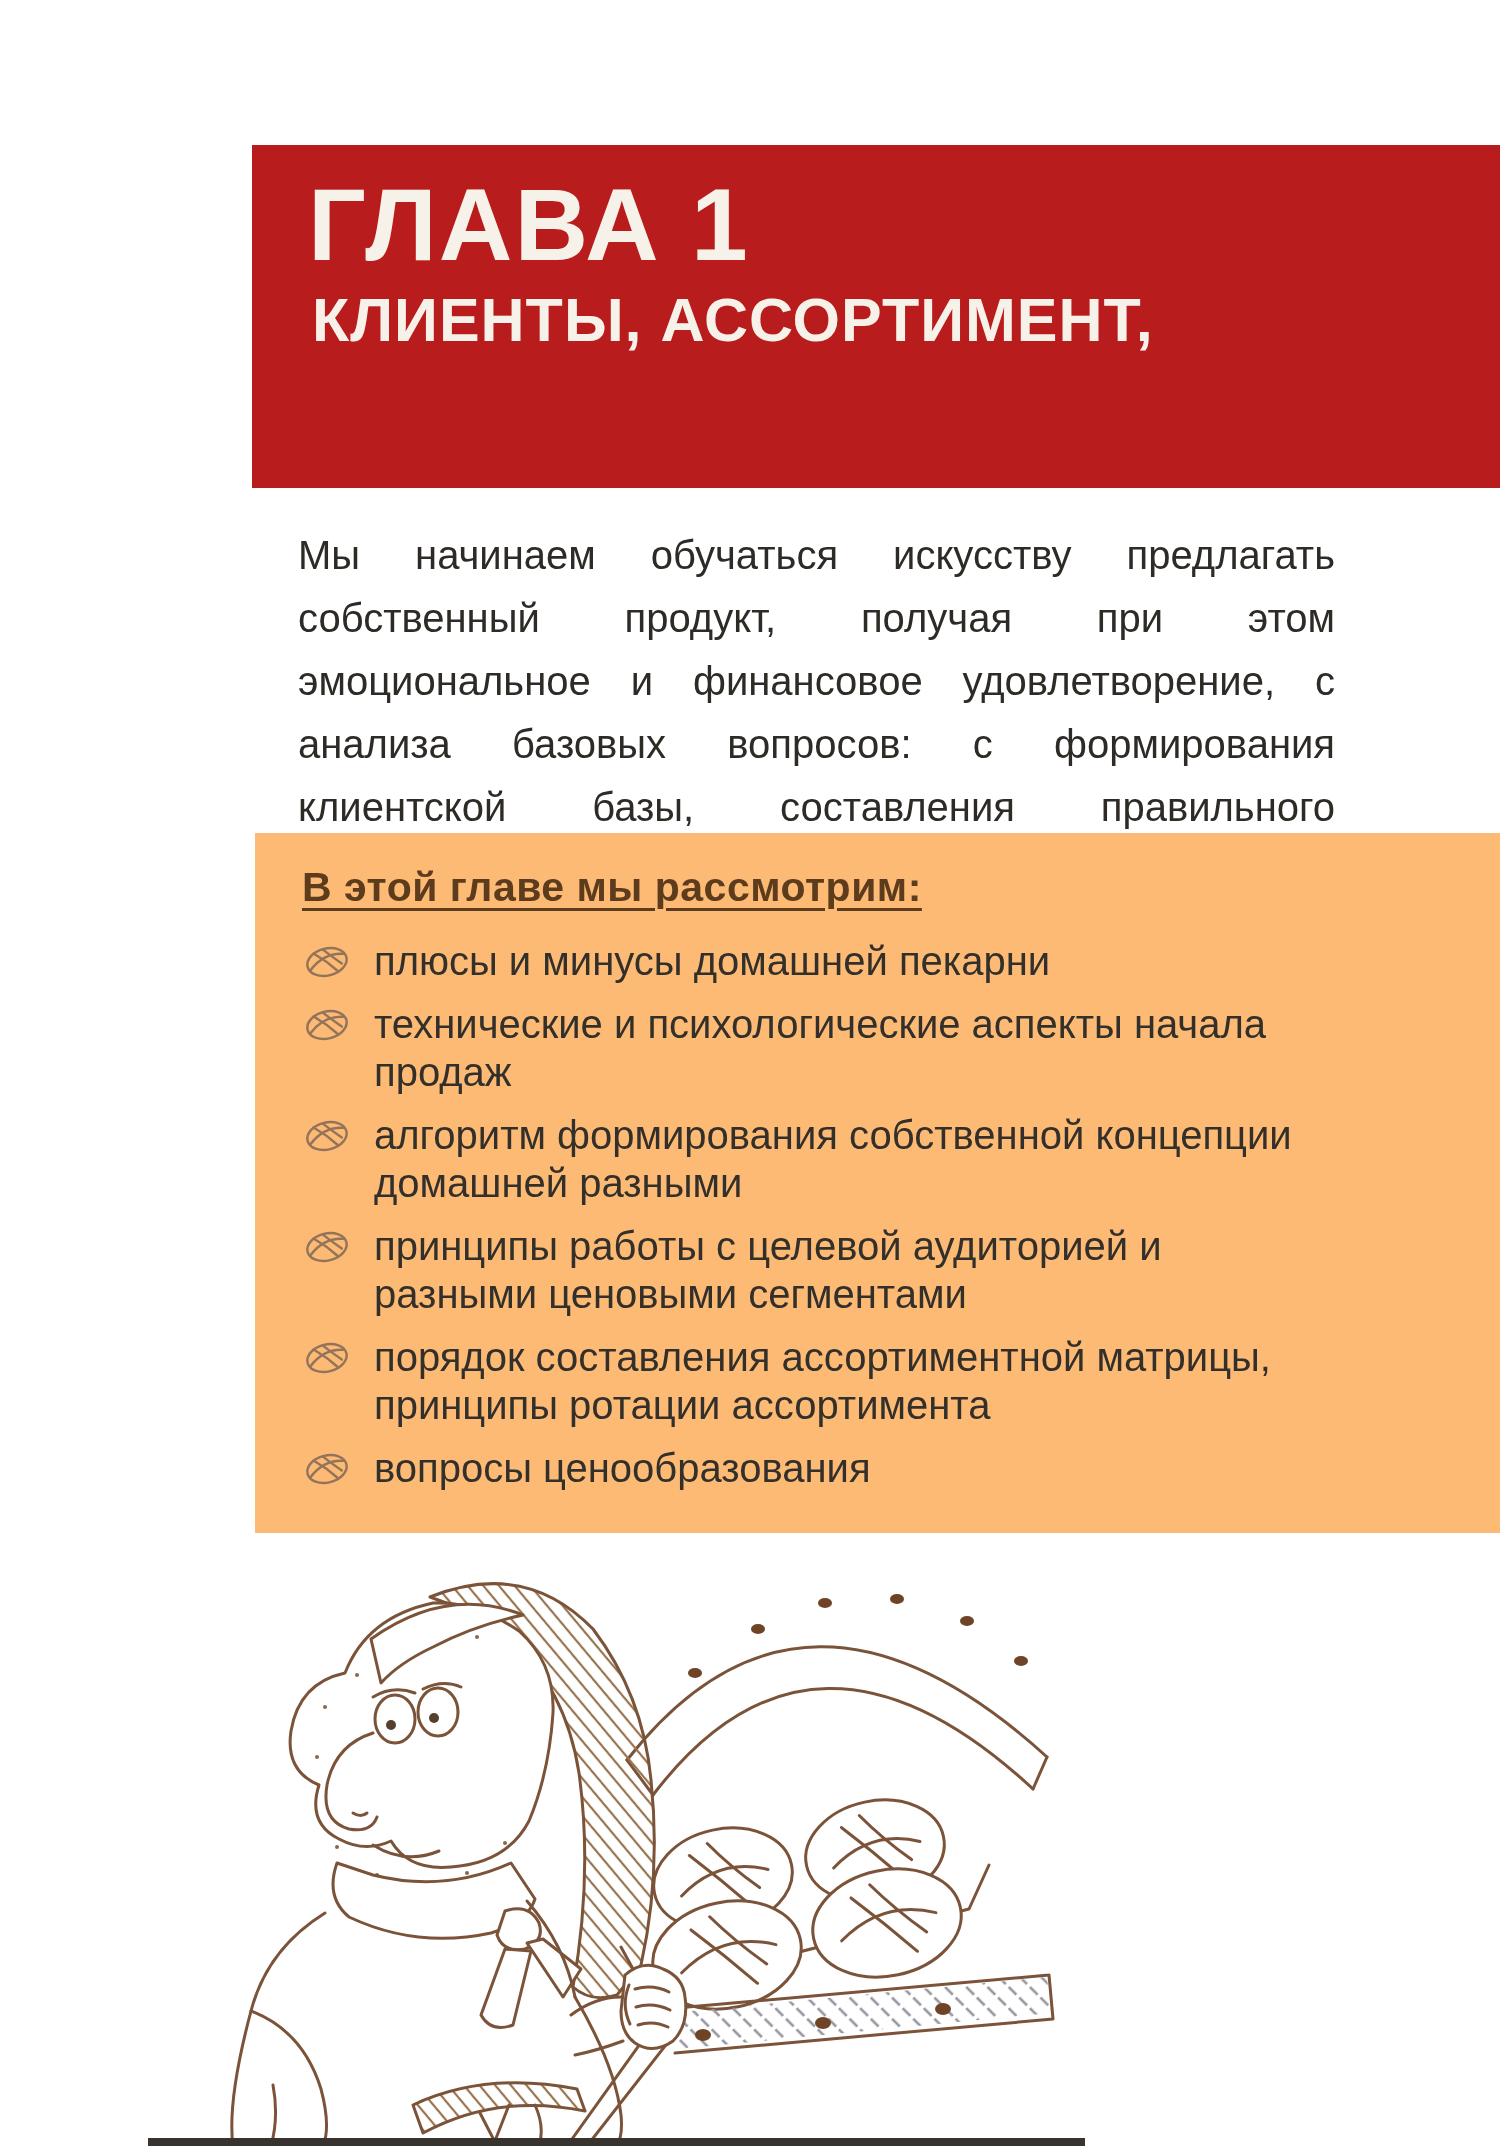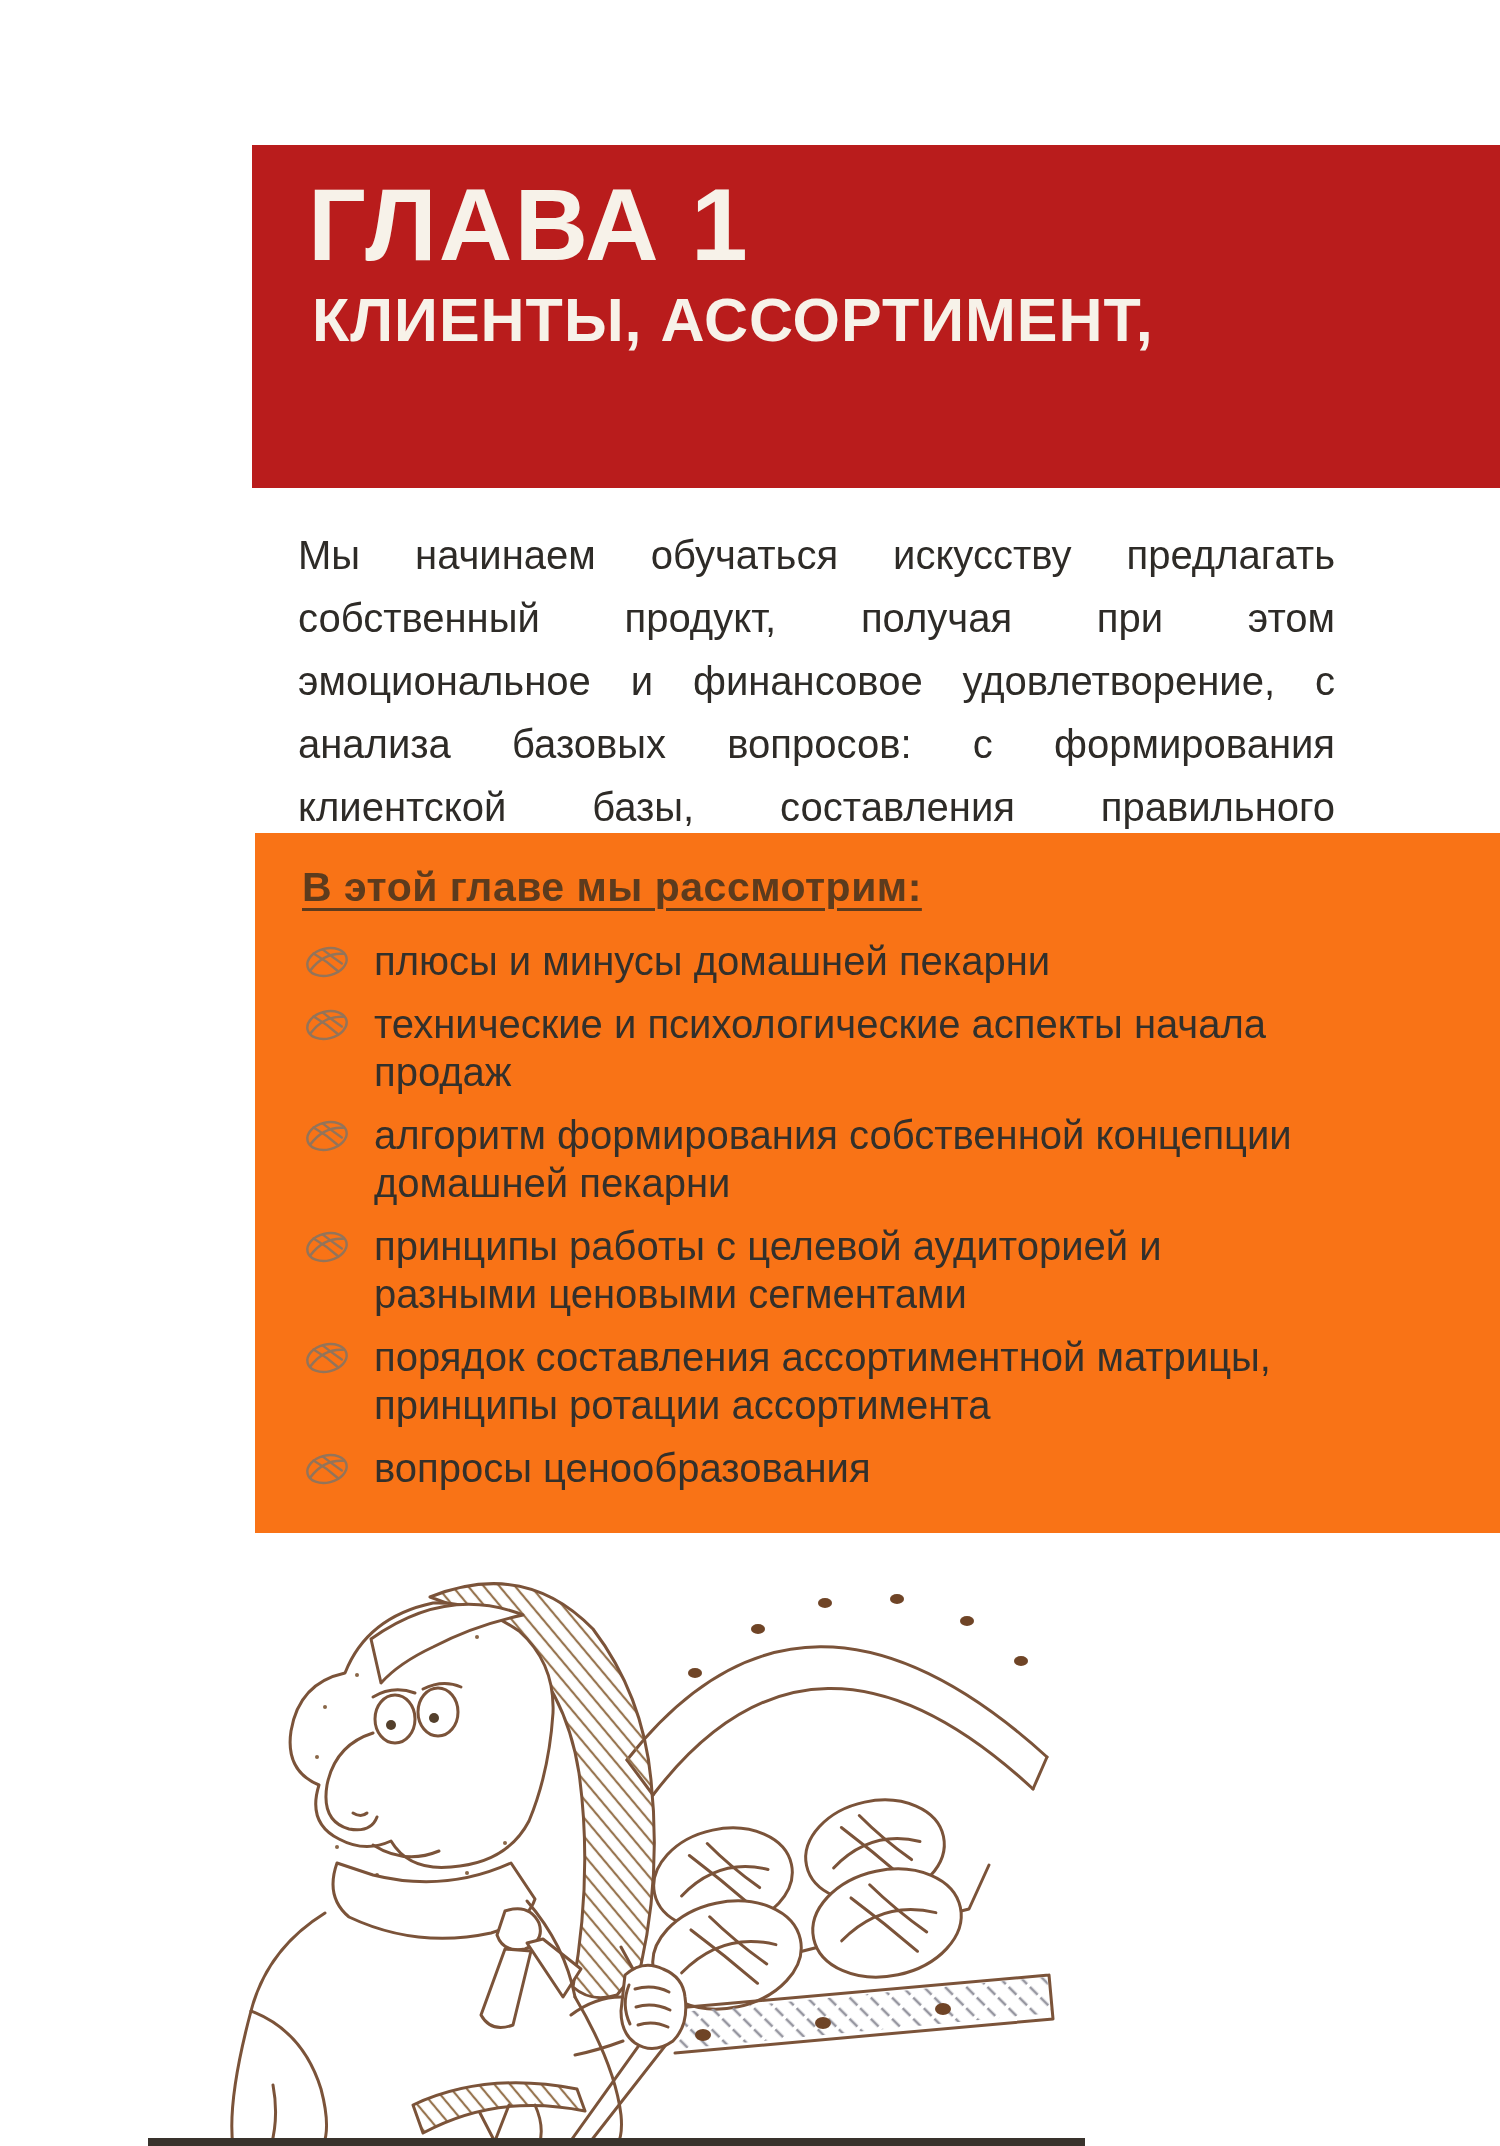--- a/index.html
+++ b/index.html
@@ -18,21 +18,21 @@
   .chapter-title{
     font-size:61px;line-height:79px;font-weight:bold;margin:4px;letter-spacing:1px;
   }
   .intro{
     position:absolute;left:298px;top:524px;width:1037px;
     font-size:40px;line-height:63px;color:#2e2b27;
     text-align:justify;margin:0;
   }
   .overview-box{
     position:absolute;left:255px;top:833px;width:1245px;height:700px;
-    background:#f97316;box-sizing:border-box;padding:30px 0 0 47px;
+    background:#fdba74;box-sizing:border-box;padding:30px 0 0 47px;
   }
   .overview-heading{
     font-size:41px;line-height:48px;font-weight:bold;color:#5d3b1d;
     text-decoration:underline;text-underline-offset:7px;
     text-decoration-thickness:3px;margin:0 0 26px 0;letter-spacing:0.5px;
   }
   .overview-list{list-style:none;margin:0;padding:0;}
   .overview-list li{
     display:flex;align-items:flex-start;margin:0 0 15px 0;
   }
@@ -76,21 +76,21 @@
         </svg>
       <p class="li-text">технические и психологические аспекты начала продаж</p>
     </li>
     <li>
       <svg class="bullet-icon" viewBox="0 0 50 46">
           <g transform="rotate(-14 25 23)" fill="none" stroke="#93745a" stroke-width="2.4" stroke-linecap="round">
             <ellipse cx="25" cy="23" rx="20" ry="13.5"></ellipse>
             <path d="M7 27 Q24 13 43 19 M14 11.5 Q25 22 33 34 M24 10 Q31 19 39 28"></path>
           </g>
         </svg>
-      <p class="li-text">алгоритм формирования собственной концепции домашней пекарни</p>
+      <p class="li-text">алгоритм формирования собственной концепции домашней разными</p>
     </li>
     <li>
       <svg class="bullet-icon" viewBox="0 0 50 46">
           <g transform="rotate(-14 25 23)" fill="none" stroke="#93745a" stroke-width="2.4" stroke-linecap="round">
             <ellipse cx="25" cy="23" rx="20" ry="13.5"></ellipse>
             <path d="M7 27 Q24 13 43 19 M14 11.5 Q25 22 33 34 M24 10 Q31 19 39 28"></path>
           </g>
         </svg>
       <p class="li-text">принципы работы с целевой аудиторией и разными ценовыми сегментами</p>
     </li>

